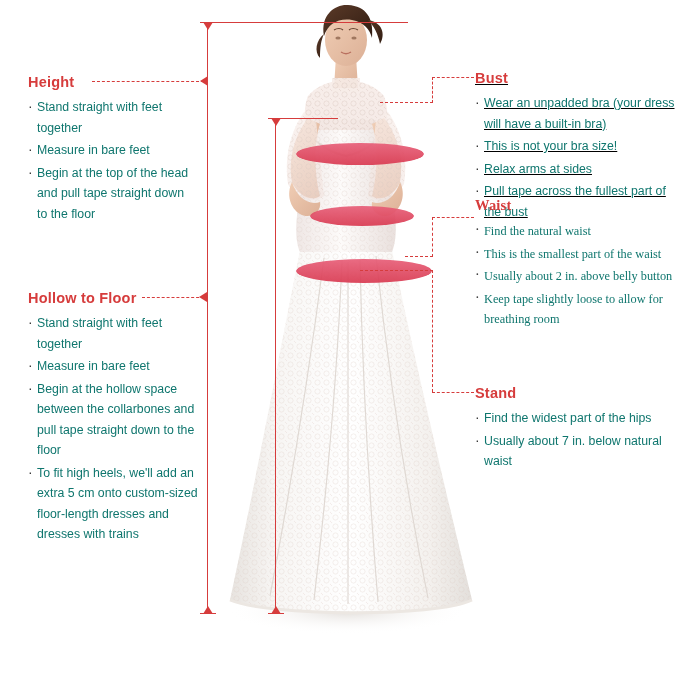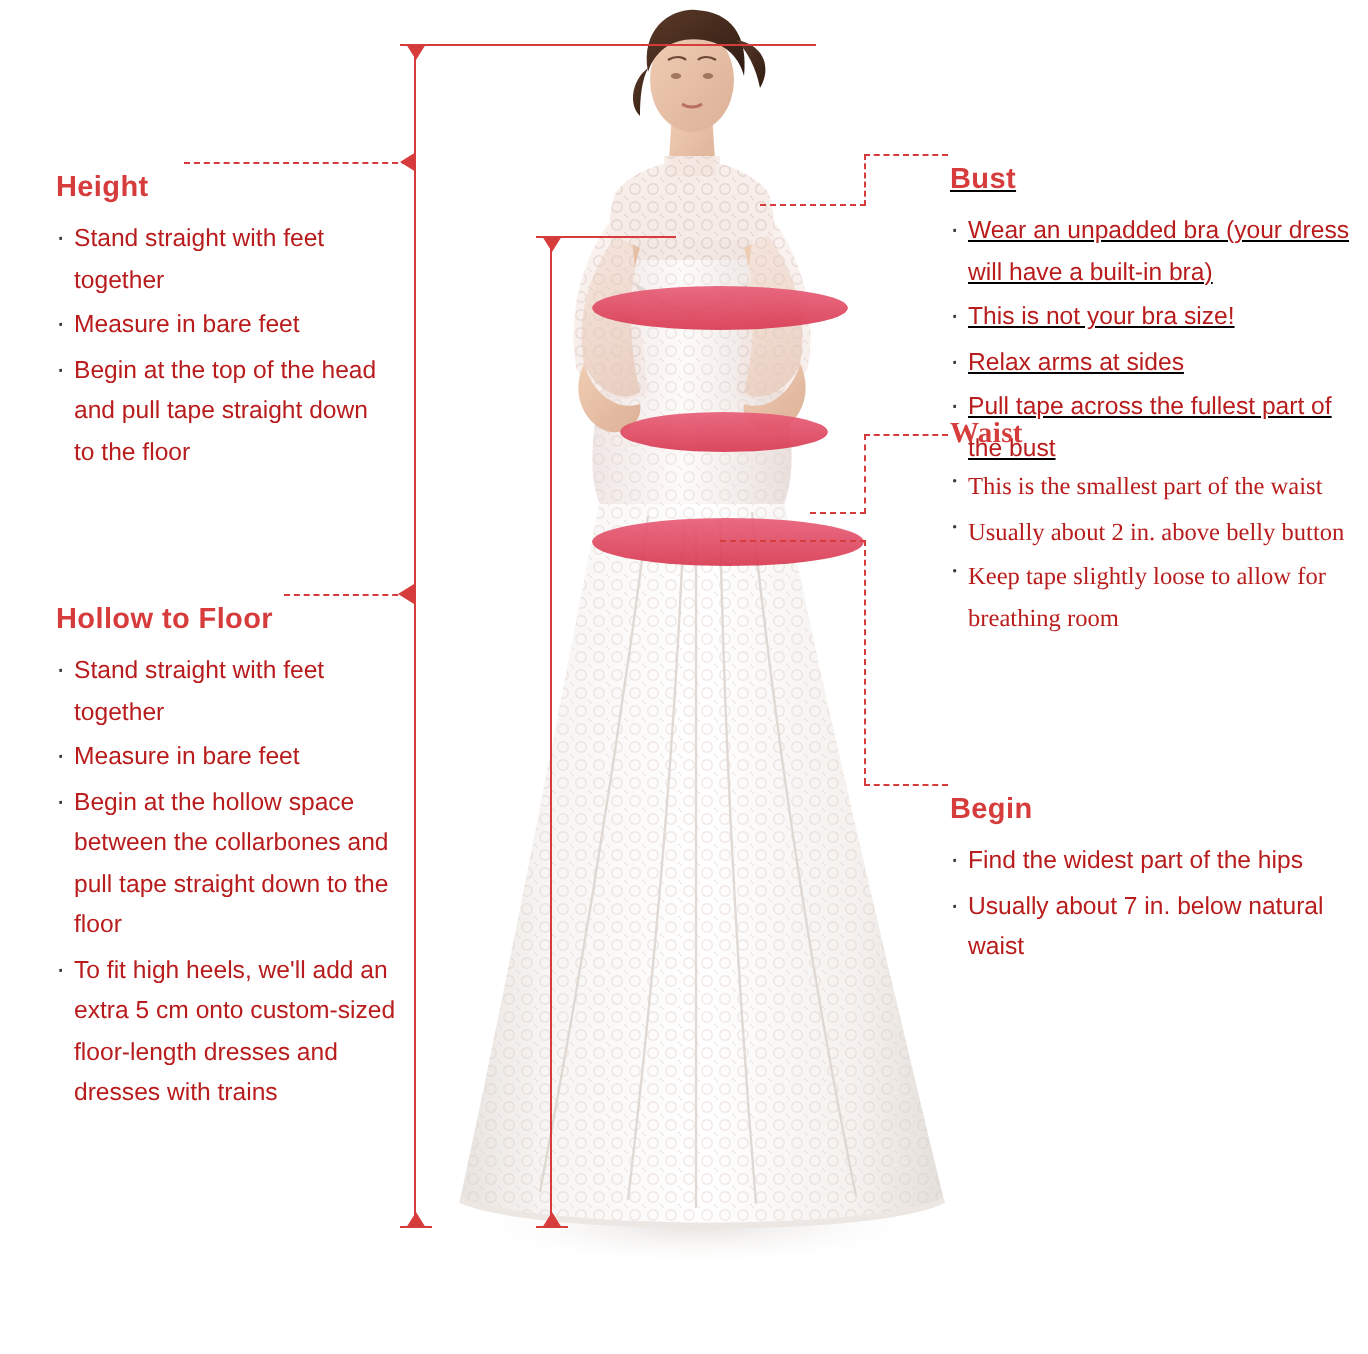--- a/index.html
+++ b/index.html
@@ -27,31 +27,31 @@
     height: 660px;
     overflow: hidden;
   }
 
   
   .block { position: absolute; }
   .block .heading {
     color: #d63c3c;
     font-weight: bold;
     font-size: 14.5px;
-    margin: 12px 0 7px 0;
+    margin: 0 0 7px 0;
     letter-spacing: .2px;
   }
   .block ul {
     list-style: none;
     margin: 0;
     padding: 0;
   }
   .block li {
     position: relative;
-    color: #b91c1c;
+    color: #0f766e;
     font-size: 12.3px;
     line-height: 20.5px;
     padding-left: 9px;
     margin-bottom: 2px;
   }
   .block li::before {
     content: "\00B7";
     position: absolute;
     left: 0;
     top: -1px;
@@ -321,27 +321,28 @@
       <li>Wear an unpadded bra (your dress will have a built-in bra)</li>
       <li>This is not your bra size!</li>
       <li>Relax arms at sides</li>
       <li>Pull tape across the fullest part of the bust</li>
     </ul>
   </div>
 
   <div class="block" id="block-waist">
     <p class="heading">Waist</p>
     <ul>
+      <li>Find the natural waist</li>
       <li>This is the smallest part of the waist</li>
       <li>Usually about 2 in. above belly button</li>
       <li>Keep tape slightly loose to allow for breathing room</li>
     </ul>
   </div>
 
   <div class="block" id="block-hips">
-    <p class="heading">Begin</p>
+    <p class="heading">Stand</p>
     <ul>
       <li>Find the widest part of the hips</li>
       <li>Usually about 7 in. below natural waist</li>
     </ul>
   </div>
 
 </div>
 
 </body></html>

